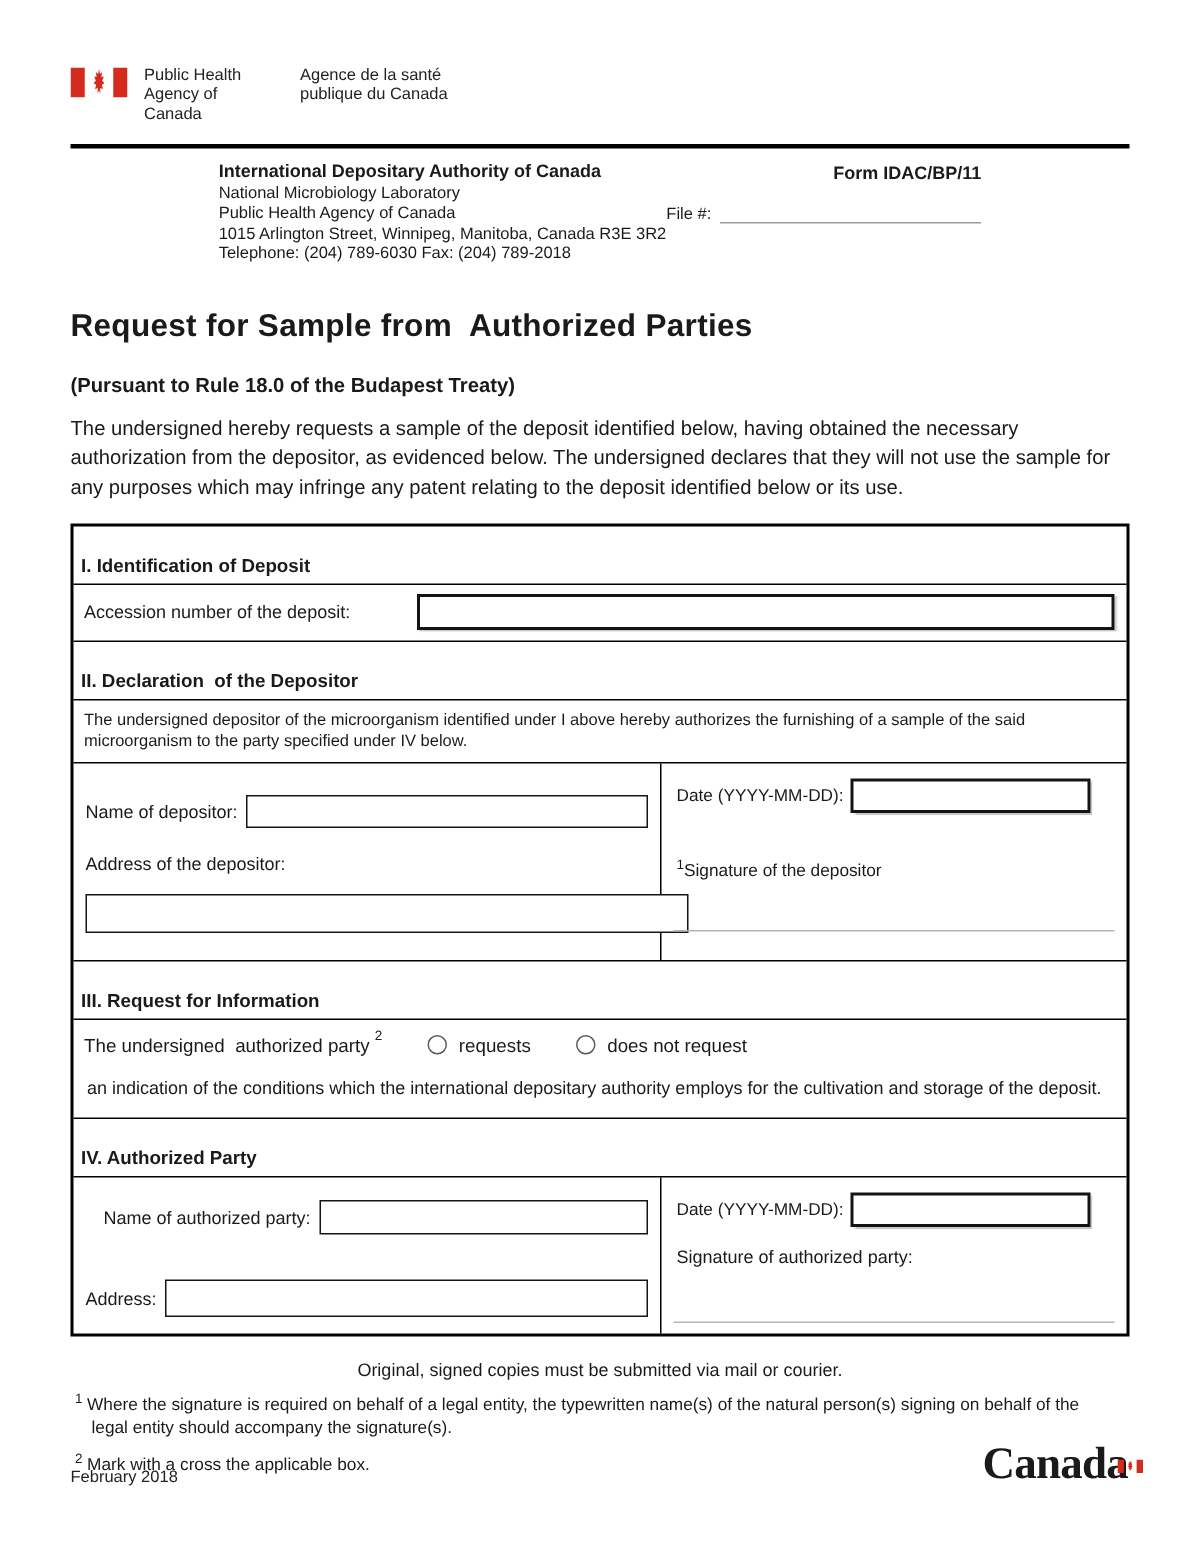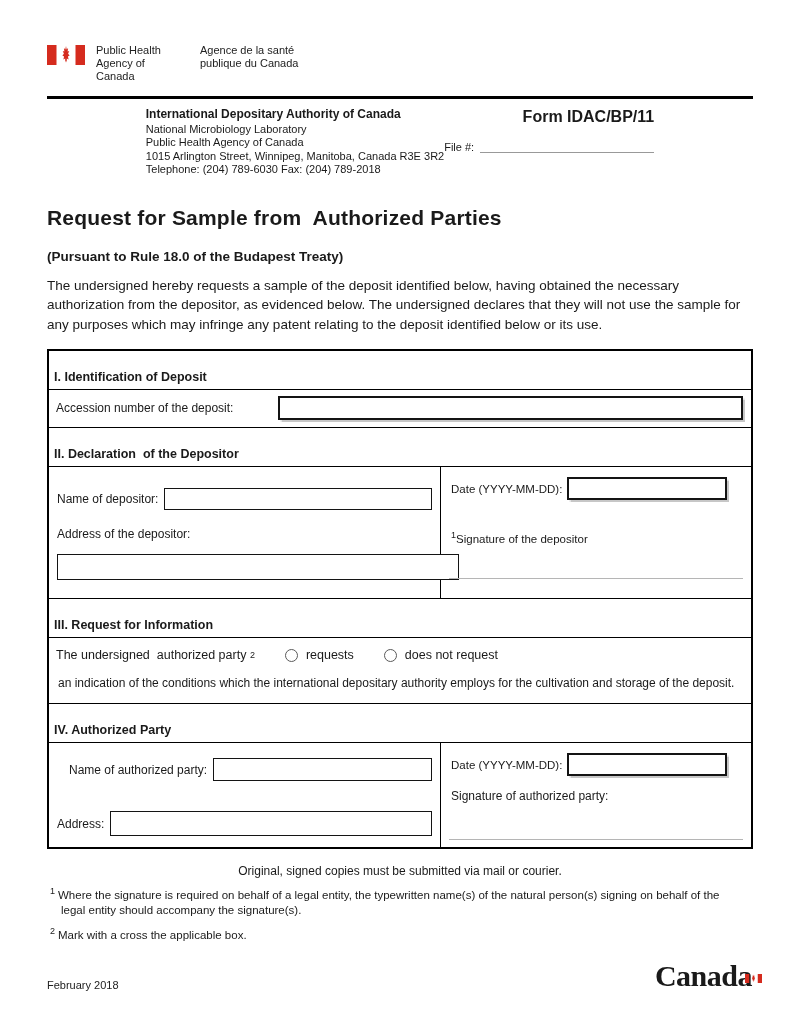--- a/index.html
+++ b/index.html
@@ -17,21 +17,21 @@
   
   .fip { display: flex; align-items: flex-start; }
   .flag-logo { display: inline-block; width: 38px; height: 20px; margin-right: 11px; margin-top: 1px; }
   .dept { font-size: 11px; line-height: 13px; color: #222; }
   .dept.en { margin-right: 16px; width: 88px; }
   .rule { height: 3px; background: #000; margin-top: 13px; }
   .head-row { display: flex; justify-content: center; margin-top: 9px; }
   .addr-block { font-size: 11px; line-height: 13.5px; }
   .addr-block .authority { font-size: 12px; font-weight: bold; margin-bottom: 1px; }
   .form-meta { width: 210px; }
-  .form-number { font-size: 16px; font-weight: bold; text-align: right; }
+  .form-number { font-size: 12px; font-weight: bold; text-align: right; }
   .file-row { display: flex; align-items: flex-end; margin-top: 13px; font-size: 11px; }
   .file-label { margin-right: 6px; white-space: nowrap; }
   .file-line { flex: 1; border-bottom: 1px solid #999; height: 14px; }
 
   
   .title { font-size: 21px; font-weight: bold; margin-top: 29px; white-space: pre-wrap; letter-spacing: 0.2px; }
   .subtitle { font-size: 13.5px; font-weight: bold; margin-top: 19px; }
   .intro { font-size: 13.5px; line-height: 19.5px; margin-top: 12px; }
 
   
@@ -68,21 +68,21 @@
   .date-row .label { white-space: nowrap; margin-right: 5px; font-size: 11.5px; }
   .date-box { flex: 1; height: 23px; max-width: 160px; }
 
   .sig-label { margin-top: 33px; font-size: 11.5px; }
   sup { font-size: 9px; vertical-align: super; line-height: 0; }
   .sig-line { position: absolute; left: 8px; right: 8px; border-bottom: 1px solid #b5b5b5; }
   .sec2 .sig-line { bottom: 19px; }
   .sec4-sig { bottom: 7px; }
 
   .sec3-body { padding: 10px 8px 13px 7px; border-bottom: 1.5px solid #000; }
-  .radio-line { font-size: 12.5px; display: flex; align-items: center; white-space: pre-wrap; }
+  .radio-line { font-size: 12.5px; display: flex; align-items: flex-start; white-space: pre-wrap; }
   .radio { display: inline-block; width: 13px; height: 13px; border: 1.5px solid #5a5a5a; border-radius: 50%; margin-left: 30px; margin-right: 8px; background: #fff; flex: none; }
   .cond-line { font-size: 12px; margin-top: 14px; padding-left: 2px; }
 
   .sec4 .name-row { margin-top: 7px; margin-left: 12px; }
   .name-box-4 { width: 278px; height: 23px; }
   .sec4 .address-row { margin-top: 30px; }
   .addr-box-4 { width: 352px; height: 25px; }
   .sec4 .sig-label { margin-top: 13px; font-size: 12px; }
 
   
@@ -147,20 +147,21 @@
 
     <div class="form-table">
 
       <div class="sec-head">I. Identification of Deposit</div>
       <div class="sec1-body">
         <span class="label">Accession number of the deposit:</span>
         <span class="input-box accession"></span>
       </div>
 
       <div class="sec-head">II. Declaration  of the Depositor</div>
+      <div class="sec2-decl">The undersigned depositor of the microorganism identified under I above hereby authorizes the furnishing of a sample of the said microorganism to the party specified under IV below.</div>
       <div class="two-col sec2">
         <div class="col-left">
           <div class="field-row name-row">
             <span class="label">Name of depositor:</span>
             <span class="input-box thin name-box"></span>
           </div>
           <div class="label addr-label">Address of the depositor:</div>
           <span class="input-box thin addr-box"></span>
         </div>
         <div class="col-right">

